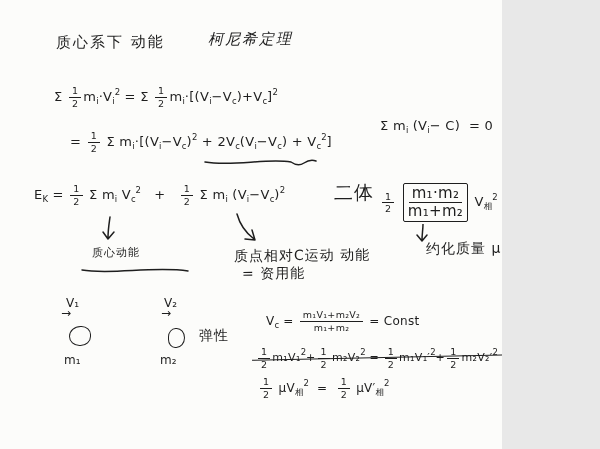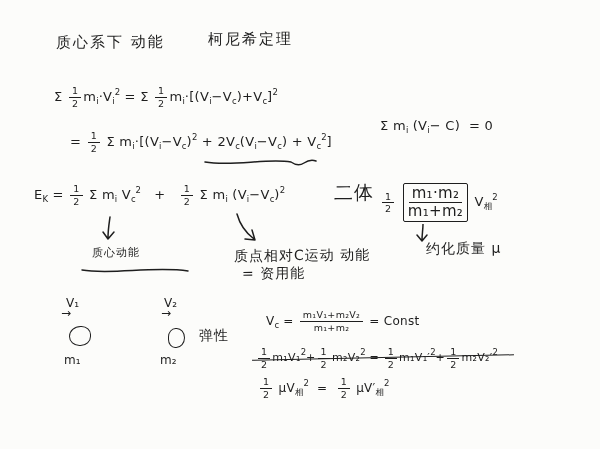--- a/index.html
+++ b/index.html
@@ -1,17 +1,17 @@
 <!DOCTYPE html>
 <html><head>
 <meta charset="utf-8">
 <style>
   html,body{margin:0;padding:0;background:#e8e8e8;}
   .canvas{
-    position:relative;width:600px;height:449px;background:#fcfcfa;
+    position:relative;width:502px;height:449px;background:#fcfcfa;
     font-family:"DejaVu Sans",sans-serif;color:#1e1e1e;overflow:hidden;
   }
   .abs{position:absolute;white-space:pre;}
   .title{font-size:15px;letter-spacing:2px;transform:rotate(-0.5deg);}
   .fx{font-size:13px;letter-spacing:.3px;}
   .fx sub{font-size:8.5px;vertical-align:-3px;letter-spacing:0;}
   .fx sup{font-size:8.5px;vertical-align:6px;letter-spacing:0;}
   .frac{display:inline-flex;flex-direction:column;align-items:center;
         vertical-align:middle;line-height:1;margin:0 2px;font-size:9.5px;}
   .frac .num{padding:0 3px 1px;border-bottom:1.4px solid #1e1e1e;}
@@ -29,21 +29,21 @@
   .c2{border-radius:48% 52% 55% 45%;}
   .deco path{stroke:#1e1e1e;fill:none;stroke-width:1.5;stroke-linecap:round;stroke-linejoin:round;}
   .vlab{font-size:12px;}
 </style>
 </head>
 <body>
 
 <div class="canvas">
 
   <div class="abs title" style="left:56px;top:33px;">质心系下 动能</div>
-  <div class="abs title" style="left:208px;top:30px;">柯尼希定理</div>
+  <div class="abs title" style="left:208px;top:30px;font-style:italic;">柯尼希定理</div>
 
   <div class="abs fx" style="left:54px;top:86px;"><span>Σ </span><span class="frac"><span class="num">1</span><span class="den">2</span></span><span>m</span><sub>i</sub><span>·V</span><sub>i</sub><sup>2</sup><span> = Σ </span><span class="frac"><span class="num">1</span><span class="den">2</span></span><span>m</span><sub>i</sub><span>·[(V</span><sub>i</sub><span>−V</span><sub>c</sub><span>)+V</span><sub>c</sub><span>]</span><sup>2</sup></div>
 
   <div class="abs fx" style="left:380px;top:118px;text-align:center;"><span>Σ m</span><sub>i</sub><span> (V</span><sub>i</sub><span>− C)  = 0</span></div>
 
   <div class="abs fx" style="left:70px;top:131px;"><span>= </span><span class="frac"><span class="num">1</span><span class="den">2</span></span><span> Σ m</span><sub>i</sub><span>·[(V</span><sub>i</sub><span>−V</span><sub>c</sub><span>)</span><sup>2</sup><span> + 2V</span><sub>c</sub><span>(V</span><sub>i</sub><span>−V</span><sub>c</sub><span>) + V</span><sub>c</sub><sup>2</sup><span>]</span></div>
 
   <svg class="abs deco" style="left:203px;top:156px;" width="118" height="14" viewBox="0 0 118 14">
     <path d="M2,6 C30,11 62,2 88,6 q7,5 13,1 t12,-2"></path>
   </svg>

